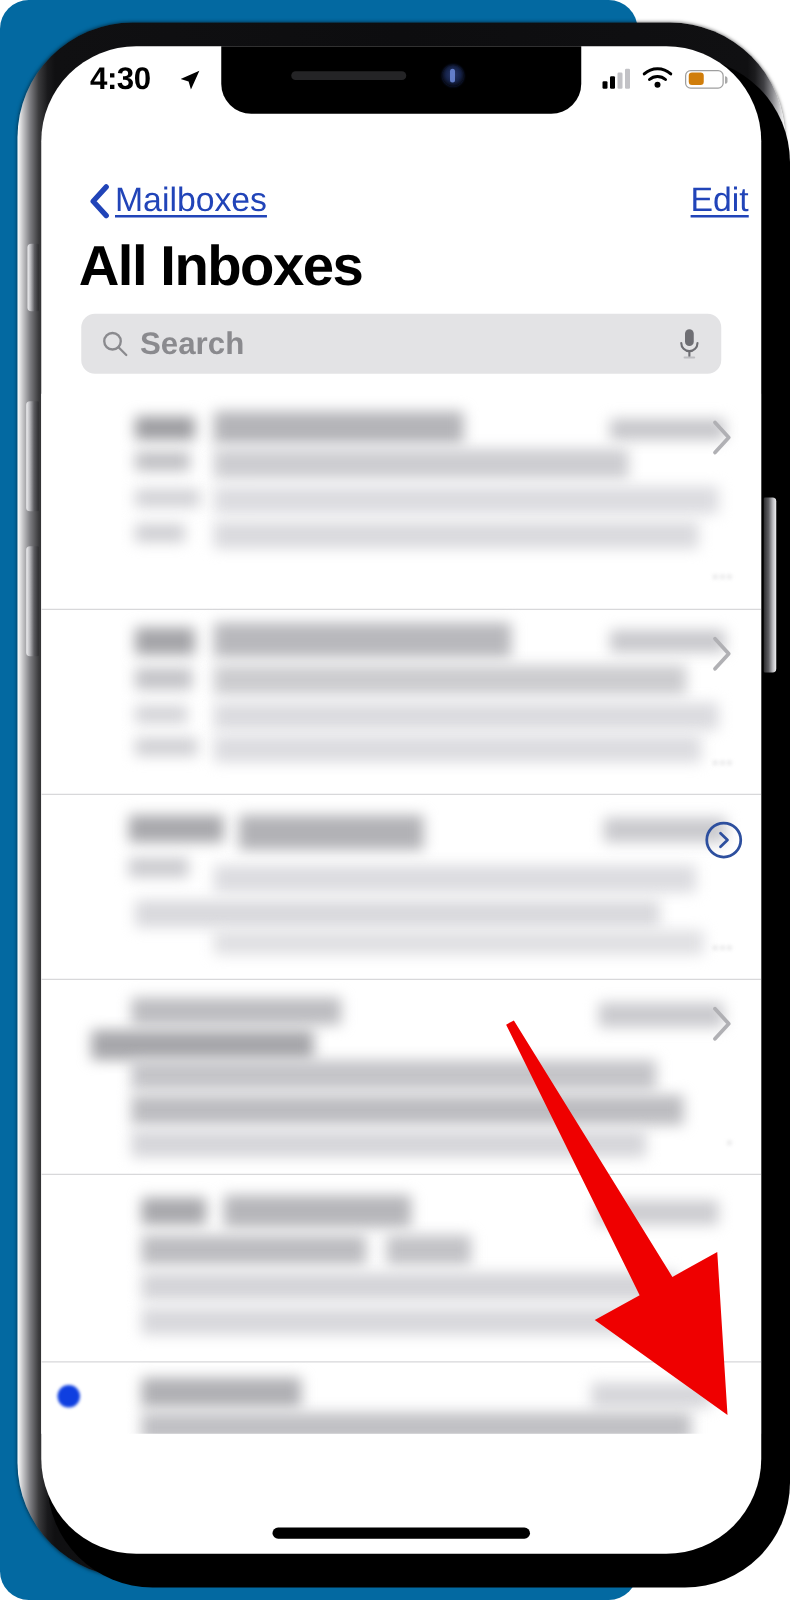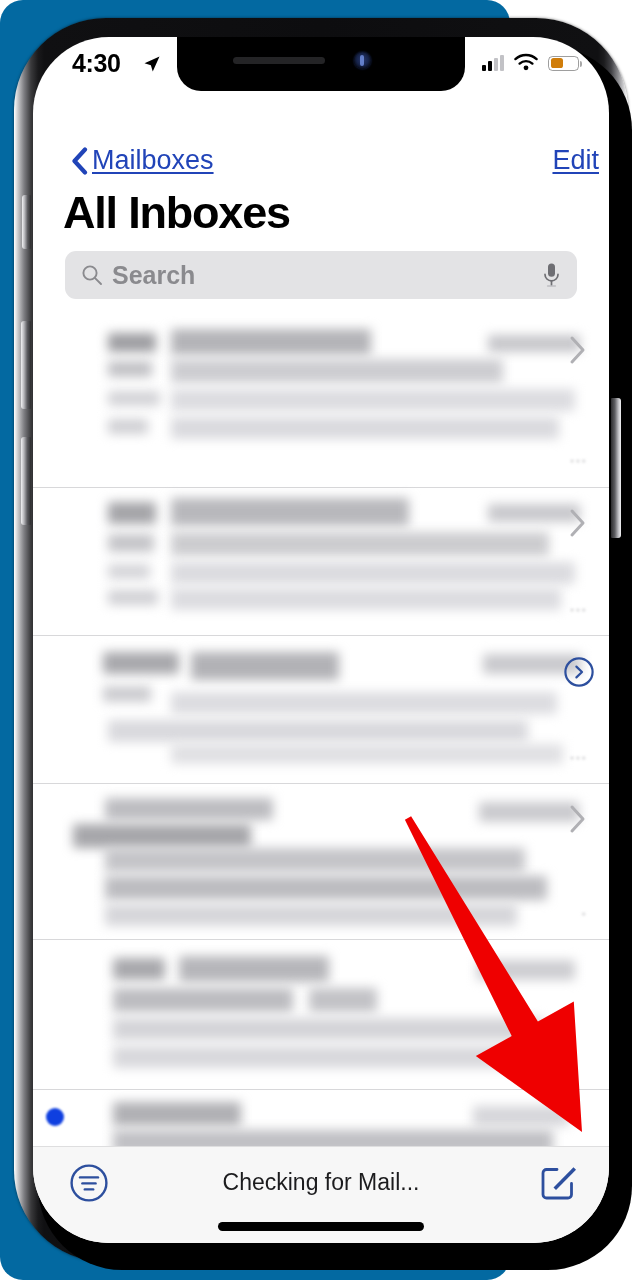--- a/index.html
+++ b/index.html
@@ -492,35 +492,20 @@
           <div class="blur-block" style="left: 80px; top: 106px; width: 404px; height: 22px; background: rgb(216, 216, 220);"></div>
         </div>
         <div class="mail-row" style="height: 100px;">
           <div class="blur-block" style="left: 80px; top: 12px; width: 128px; height: 24px; background: rgb(176, 176, 180);"></div>
           <div class="blur-block" style="left: 440px; top: 16px; width: 96px; height: 20px; background: rgb(214, 214, 218);"></div>
           <div class="blur-block" style="left: 80px; top: 40px; width: 440px; height: 24px; background: rgb(192, 192, 196);"></div>
           <div class="unread-dot" style="top: 18px;"></div>
         </div>
       </div>
 
-    <div id="toolbar">
-      <svg id="filter-button" viewBox="0 0 40 40">
-        <circle cx="20" cy="20" r="17.4" stroke="#2d4f9e" stroke-width="2.4" fill="none"></circle>
-        <line x1="11" y1="14.4" x2="29" y2="14.4" stroke="#2d4f9e" stroke-width="2.4" stroke-linecap="round"></line>
-        <line x1="13.4" y1="20.4" x2="26.6" y2="20.4" stroke="#2d4f9e" stroke-width="2.4" stroke-linecap="round"></line>
-        <line x1="15.8" y1="26.4" x2="24.2" y2="26.4" stroke="#2d4f9e" stroke-width="2.4" stroke-linecap="round"></line>
-      </svg>
-
-      <div id="toolbar-status">Checking for Mail...</div>
-
-      <svg id="compose-button" viewBox="0 0 42 42">
-        <path d="M34.5 22.5 V33.5 a3.5 3.5 0 01-3.5 3.5 H9.5 A3.5 3.5 0 016 33.5 V12 a3.5 3.5 0 013.5-3.5 H20" stroke="#2d4f9e" stroke-width="2.8" fill="none" stroke-linecap="round" stroke-linejoin="round"></path>
-        <path d="M16.5 26.5 L36.5 6.2 L39 8.8 L19 29 Z" fill="#2d4f9e"></path>
-      </svg>
-    </div>
 
     <div id="home-indicator"></div>
   </div>
 
   <svg id="annotation-arrow" viewBox="0 0 642 1280">
     <g id="arrow-group">
         <polygon points="404.9,819.7 511.7,1036.1 475.8,1055.9 582.0,1132.0 573.8,1001.6 537.9,1021.5 411.1,816.3" fill="#ef0000"></polygon>
       </g>
   </svg>
 

